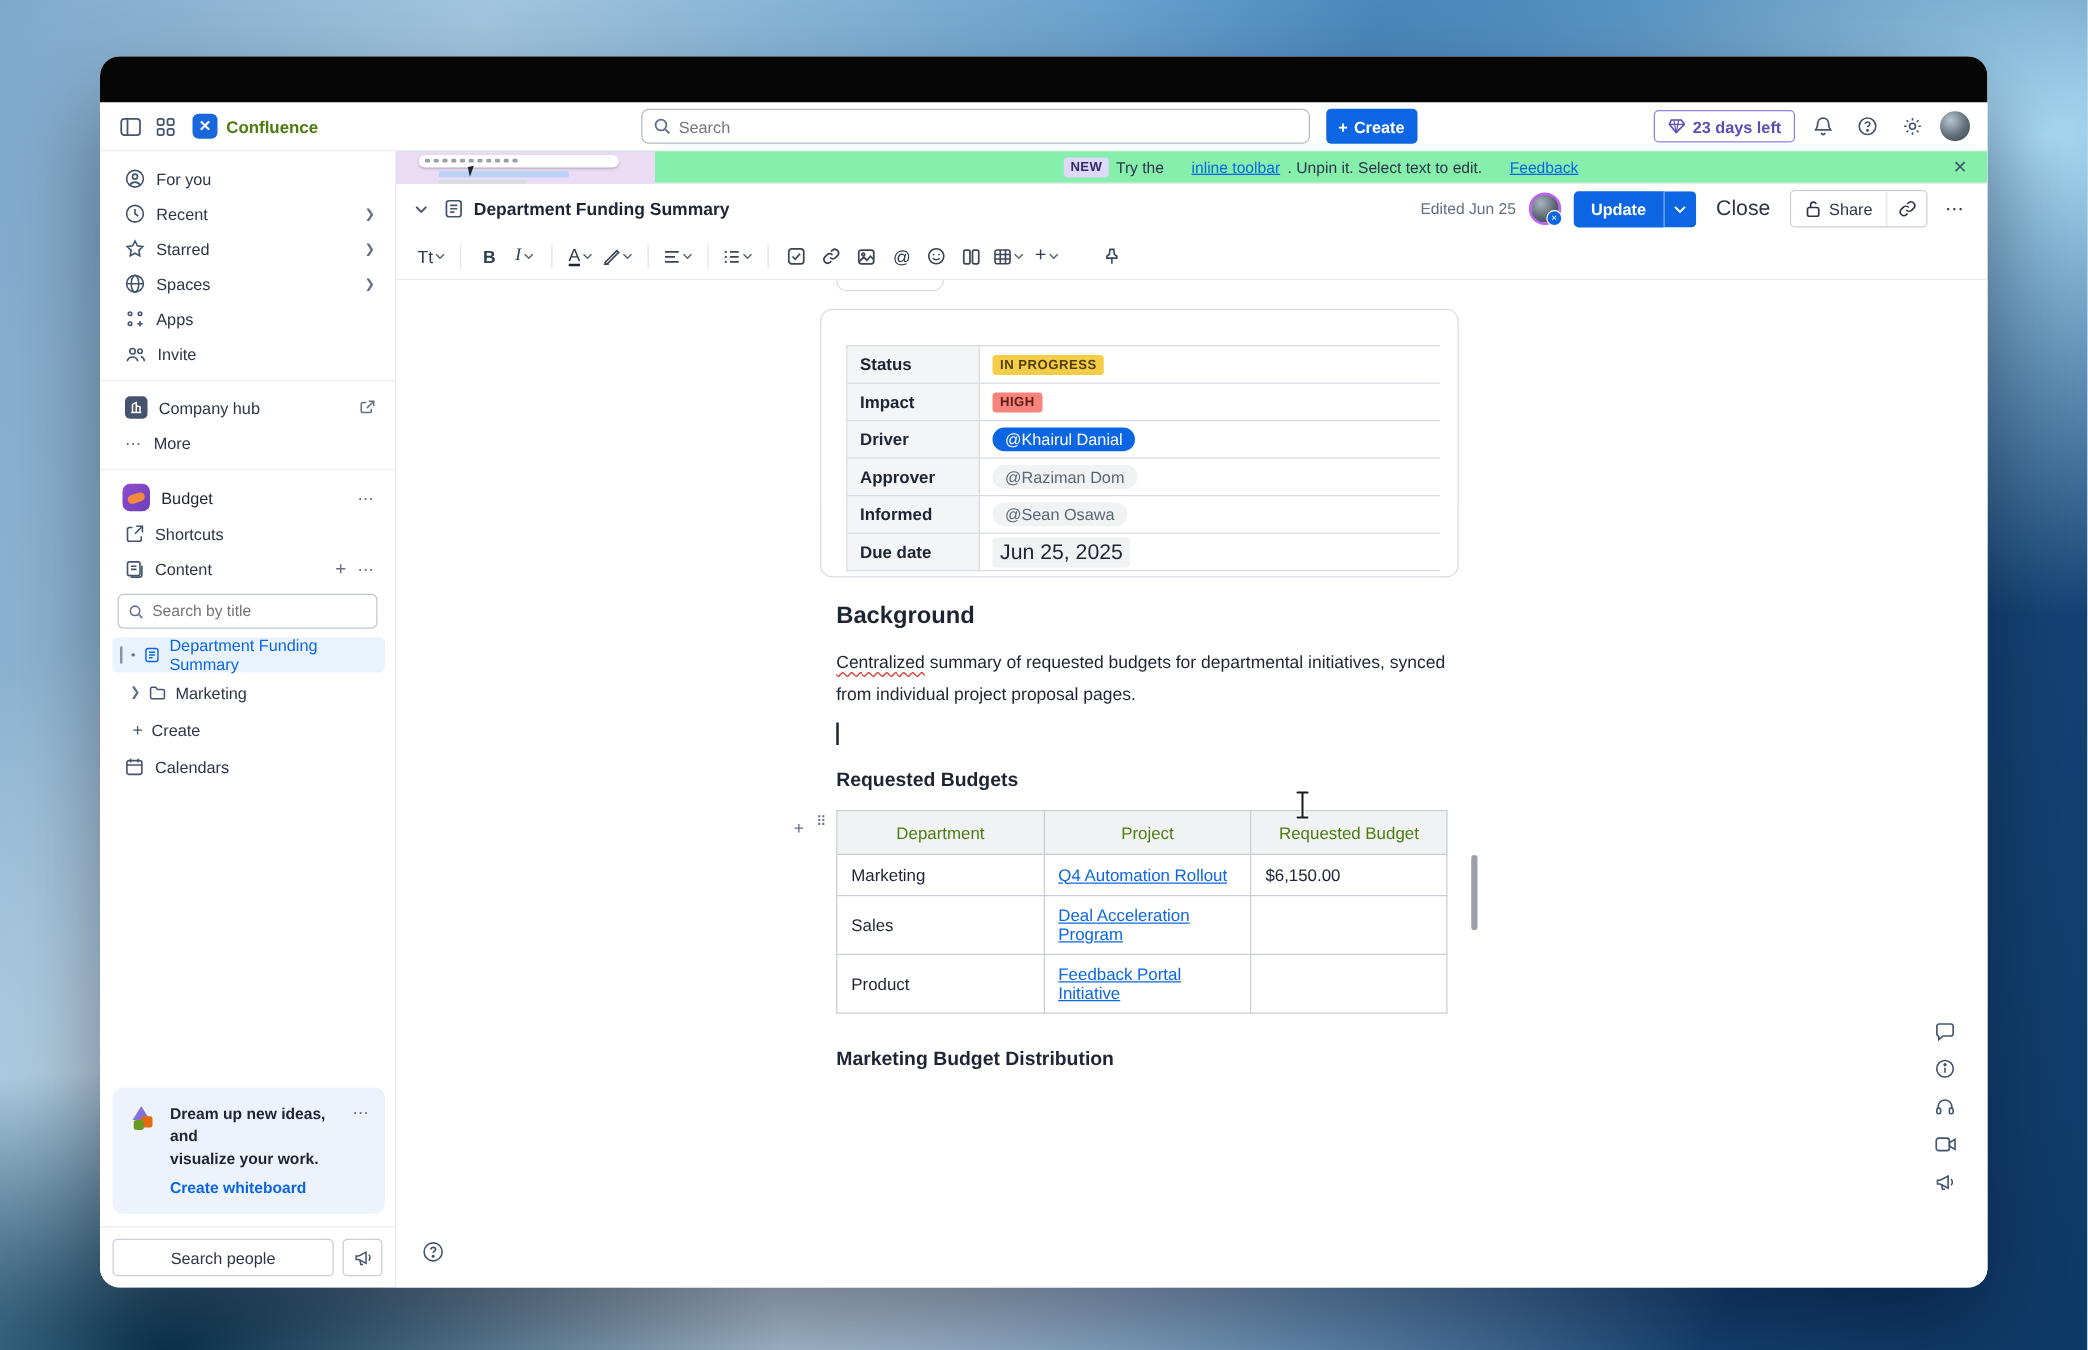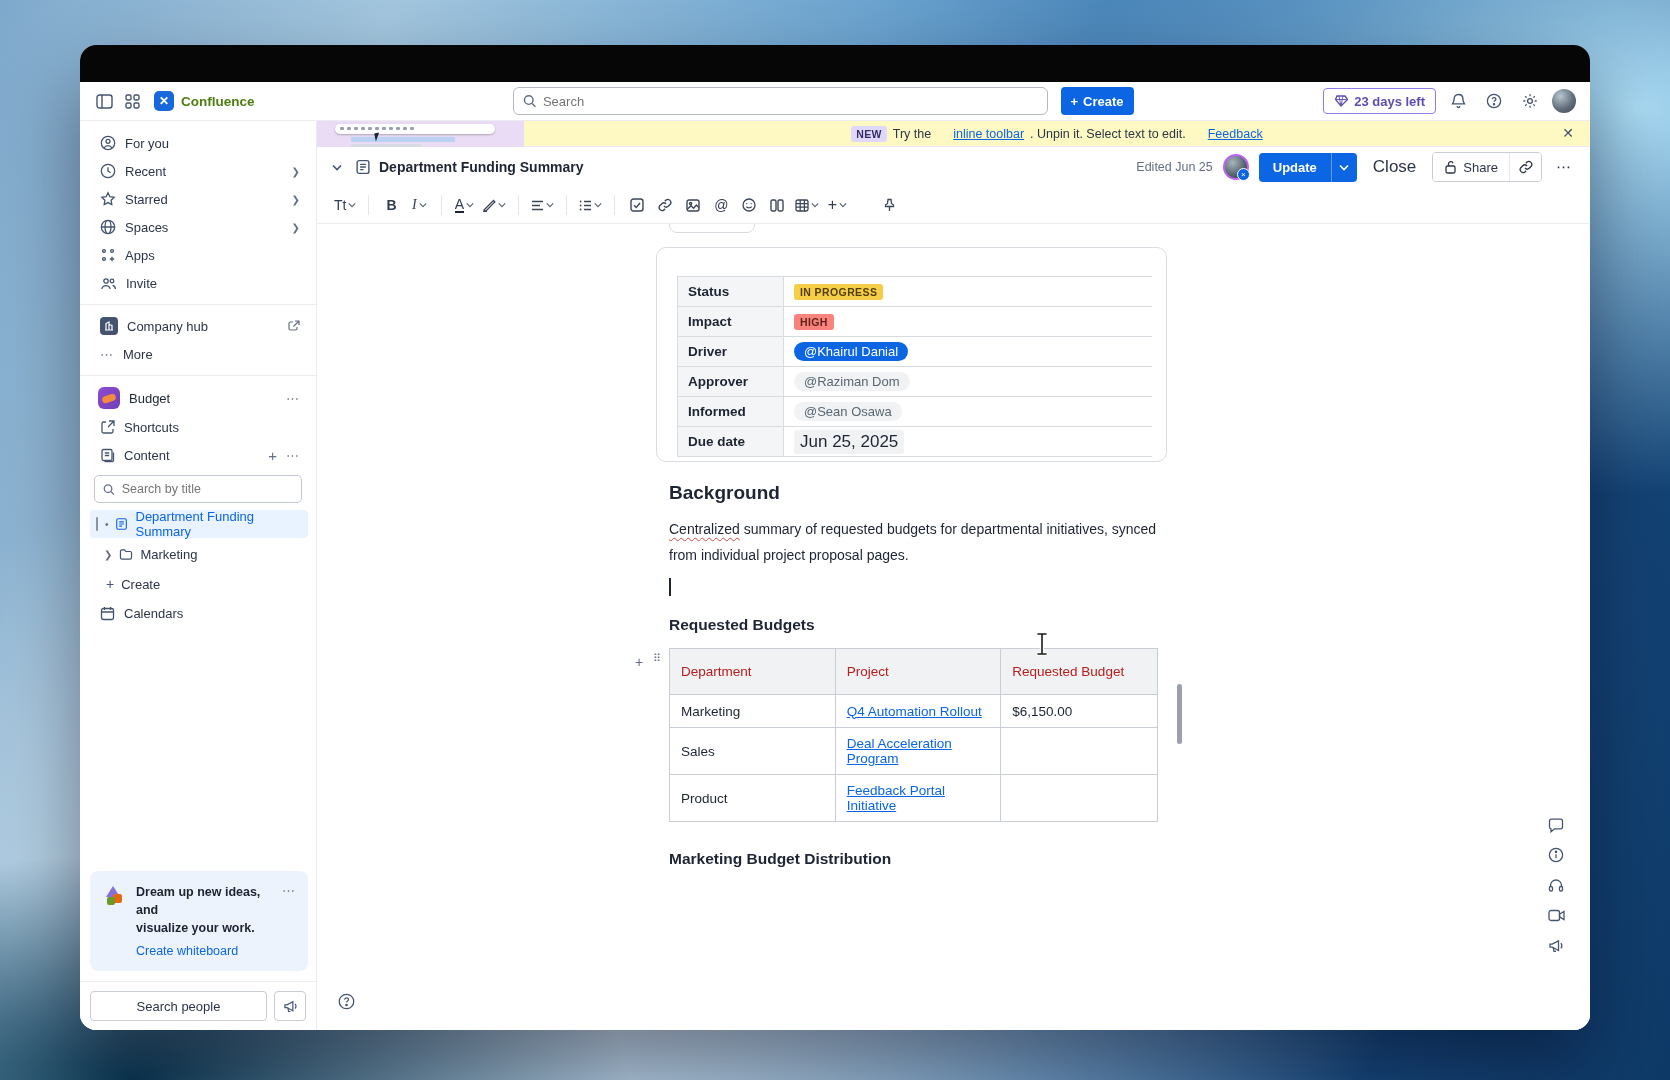--- a/index.html
+++ b/index.html
@@ -48,27 +48,27 @@
   .s-search{margin:6px 14px;height:28px;border:1px solid #C1C7D0;border-radius:5px;display:flex;align-items:center;gap:7px;padding:0 8px;}
   .s-search input{border:none;outline:none;width:100%;font-size:12.5px;color:#44546F;background:transparent;font-family:inherit;}
   .tree-item{height:28px;display:flex;align-items:center;gap:7px;margin:1px 8px 1px 10px;padding:0 6px;font-size:13px;color:#2b3547;border-radius:4px;cursor:pointer;}
   .tree-item.sel{background:#E9F2FF;color:#0C66E4;font-weight:500;}
   .drag-bar{width:2px;height:14px;background:#8C939E;border-radius:1px;}
   .bullet{color:#626F86;font-size:10px;}
   .wb-card{margin:0 8px 10px 10px;background:#EDF3FD;border-radius:8px;padding:12px 12px 12px 14px;display:flex;gap:10px;}
   .wb-ic{width:22px;height:22px;position:relative;flex:none;margin-top:2px;}
   .wb-ic i{position:absolute;display:block;}
   .wb-t{font-size:12.5px;font-weight:700;color:#1d2433;line-height:1.45;}
-  .wb-link{font-size:12.5px;color:#0C66E4;margin-top:7px;display:inline-block;cursor:pointer;text-decoration:none;}
+  .wb-link{font-size:12.5px;color:#0C66E4;margin-top:7px;display:inline-block;cursor:pointer;text-decoration:none;font-weight:bold;}
   .s-bottom{border-top:1px solid #ECEDF0;padding:9px 10px;display:flex;gap:7px;align-items:center;}
   .invite-btn{flex:1;height:30px;border:1px solid #C9CfD6;border:1px solid #C8CDD4;background:#fff;border-radius:4px;font-size:13px;color:#2b3547;cursor:pointer;font-family:inherit;}
   .mega-btn{width:32px;height:30px;border:1px solid #C8CDD4;background:#fff;border-radius:4px;display:flex;align-items:center;justify-content:center;cursor:pointer;}
 
   
-  .banner{height:26px;background:#fef9c3;display:flex;align-items:center;border-bottom:1px solid #EFE9F6;position:relative;}
+  .banner{height:26px;background:#86efac;display:flex;align-items:center;border-bottom:1px solid #EFE9F6;position:relative;}
   .preview{width:207px;height:26px;background:#EBDCF5;position:relative;overflow:hidden;flex:none;}
   .pv-bar{position:absolute;left:18px;top:3px;width:160px;height:10px;background:#fff;border-radius:5px;box-shadow:0 1px 2px rgba(0,0,0,.25);display:flex;align-items:center;gap:3px;padding:0 5px;}
   .pv-bar i{display:block;width:4px;height:3px;background:#9AA1AC;border-radius:1px;}
   .pv-blue{position:absolute;left:34px;top:16px;width:104px;height:5px;background:#BCD2F5;border-radius:1px;}
   .pv-gray{position:absolute;left:34px;top:23px;width:70px;height:4px;background:#D8DCE2;border-radius:1px;}
   .pv-cursor{position:absolute;left:58px;top:12px;width:0;height:0;border-left:5px solid #1d2433;border-bottom:8px solid transparent;transform:rotate(-12deg);}
   .banner-center{flex:1;display:flex;align-items:center;justify-content:center;gap:6px;font-size:12.5px;color:#2b3547;}
   .new-badge{background:#DFD8FD;color:#352C63;font-weight:700;font-size:10.5px;padding:2px 5px;border-radius:3px;letter-spacing:.3px;}
   .banner a{color:#0C66E4;cursor:pointer;margin-left:16px;}
   .banner-x{position:absolute;right:16px;top:4px;border:none;background:none;color:#44546F;font-size:14px;cursor:pointer;}
@@ -115,21 +115,21 @@
   .doc{position:absolute;left:352px;top:258px;width:560px;}
   .h-bg{font-size:19px;font-weight:700;color:#1d2433;}
   .para{margin-top:12px;font-size:14px;line-height:26px;color:#1d2433;width:500px;}
   .squiggle{text-decoration:underline wavy #D8463C 1px;text-underline-offset:3px;}
   .caret-line{height:26px;margin-top:6px;display:flex;align-items:center;}
   .caret{width:1.5px;height:18px;background:#1d2433;animation:blink 1.1s step-end infinite;}
   @keyframes blink{50%{opacity:0;}}
   .h-req{margin-top:16px;font-size:15.5px;font-weight:700;color:#1d2433;}
   .btable-wrap{position:relative;margin-top:14px;width:489px;}
   .btable{border-collapse:collapse;font-size:13.5px;color:#1d2433;width:489px;}
-  .btable th{background:#F1F2F4;border:1px solid #C9CED6;font-weight:400;text-align:left;padding:7px 11px;height:46px;font-size:13.5px;color:#b91c1c;}
+  .btable th{background:#F1F2F4;border:1px solid #C9CED6;font-weight:400;text-align:center;padding:7px 11px;height:35px;font-size:13.5px;color:#4d7c0f;}
   .btable td{border:1px solid #C9CED6;padding:8px 11px;height:33px;}
   .btable a{color:#0C66E4;}
   .col-dept{width:166px;} .col-proj{width:166px;} .col-budget{width:157px;}
   .handle-plus{position:absolute;left:-34px;top:6px;color:#626F86;font-size:14px;cursor:pointer;}
   .handle-drag{position:absolute;left:-16px;top:7px;color:#626F86;font-size:11px;letter-spacing:-1px;cursor:grab;line-height:6px;}
   .tbl-scroll{position:absolute;left:508px;top:36px;width:5px;height:60px;border-radius:3px;background:#99A0AB;}
   .ibeam{position:absolute;left:365px;top:-16px;pointer-events:none;}
   .h-dist{margin-top:28px;font-size:15.5px;font-weight:700;color:#1d2433;}
 
   .help-btn{position:absolute;left:16px;bottom:16px;width:26px;height:26px;border:none;background:none;cursor:pointer;display:flex;align-items:center;justify-content:center;}

